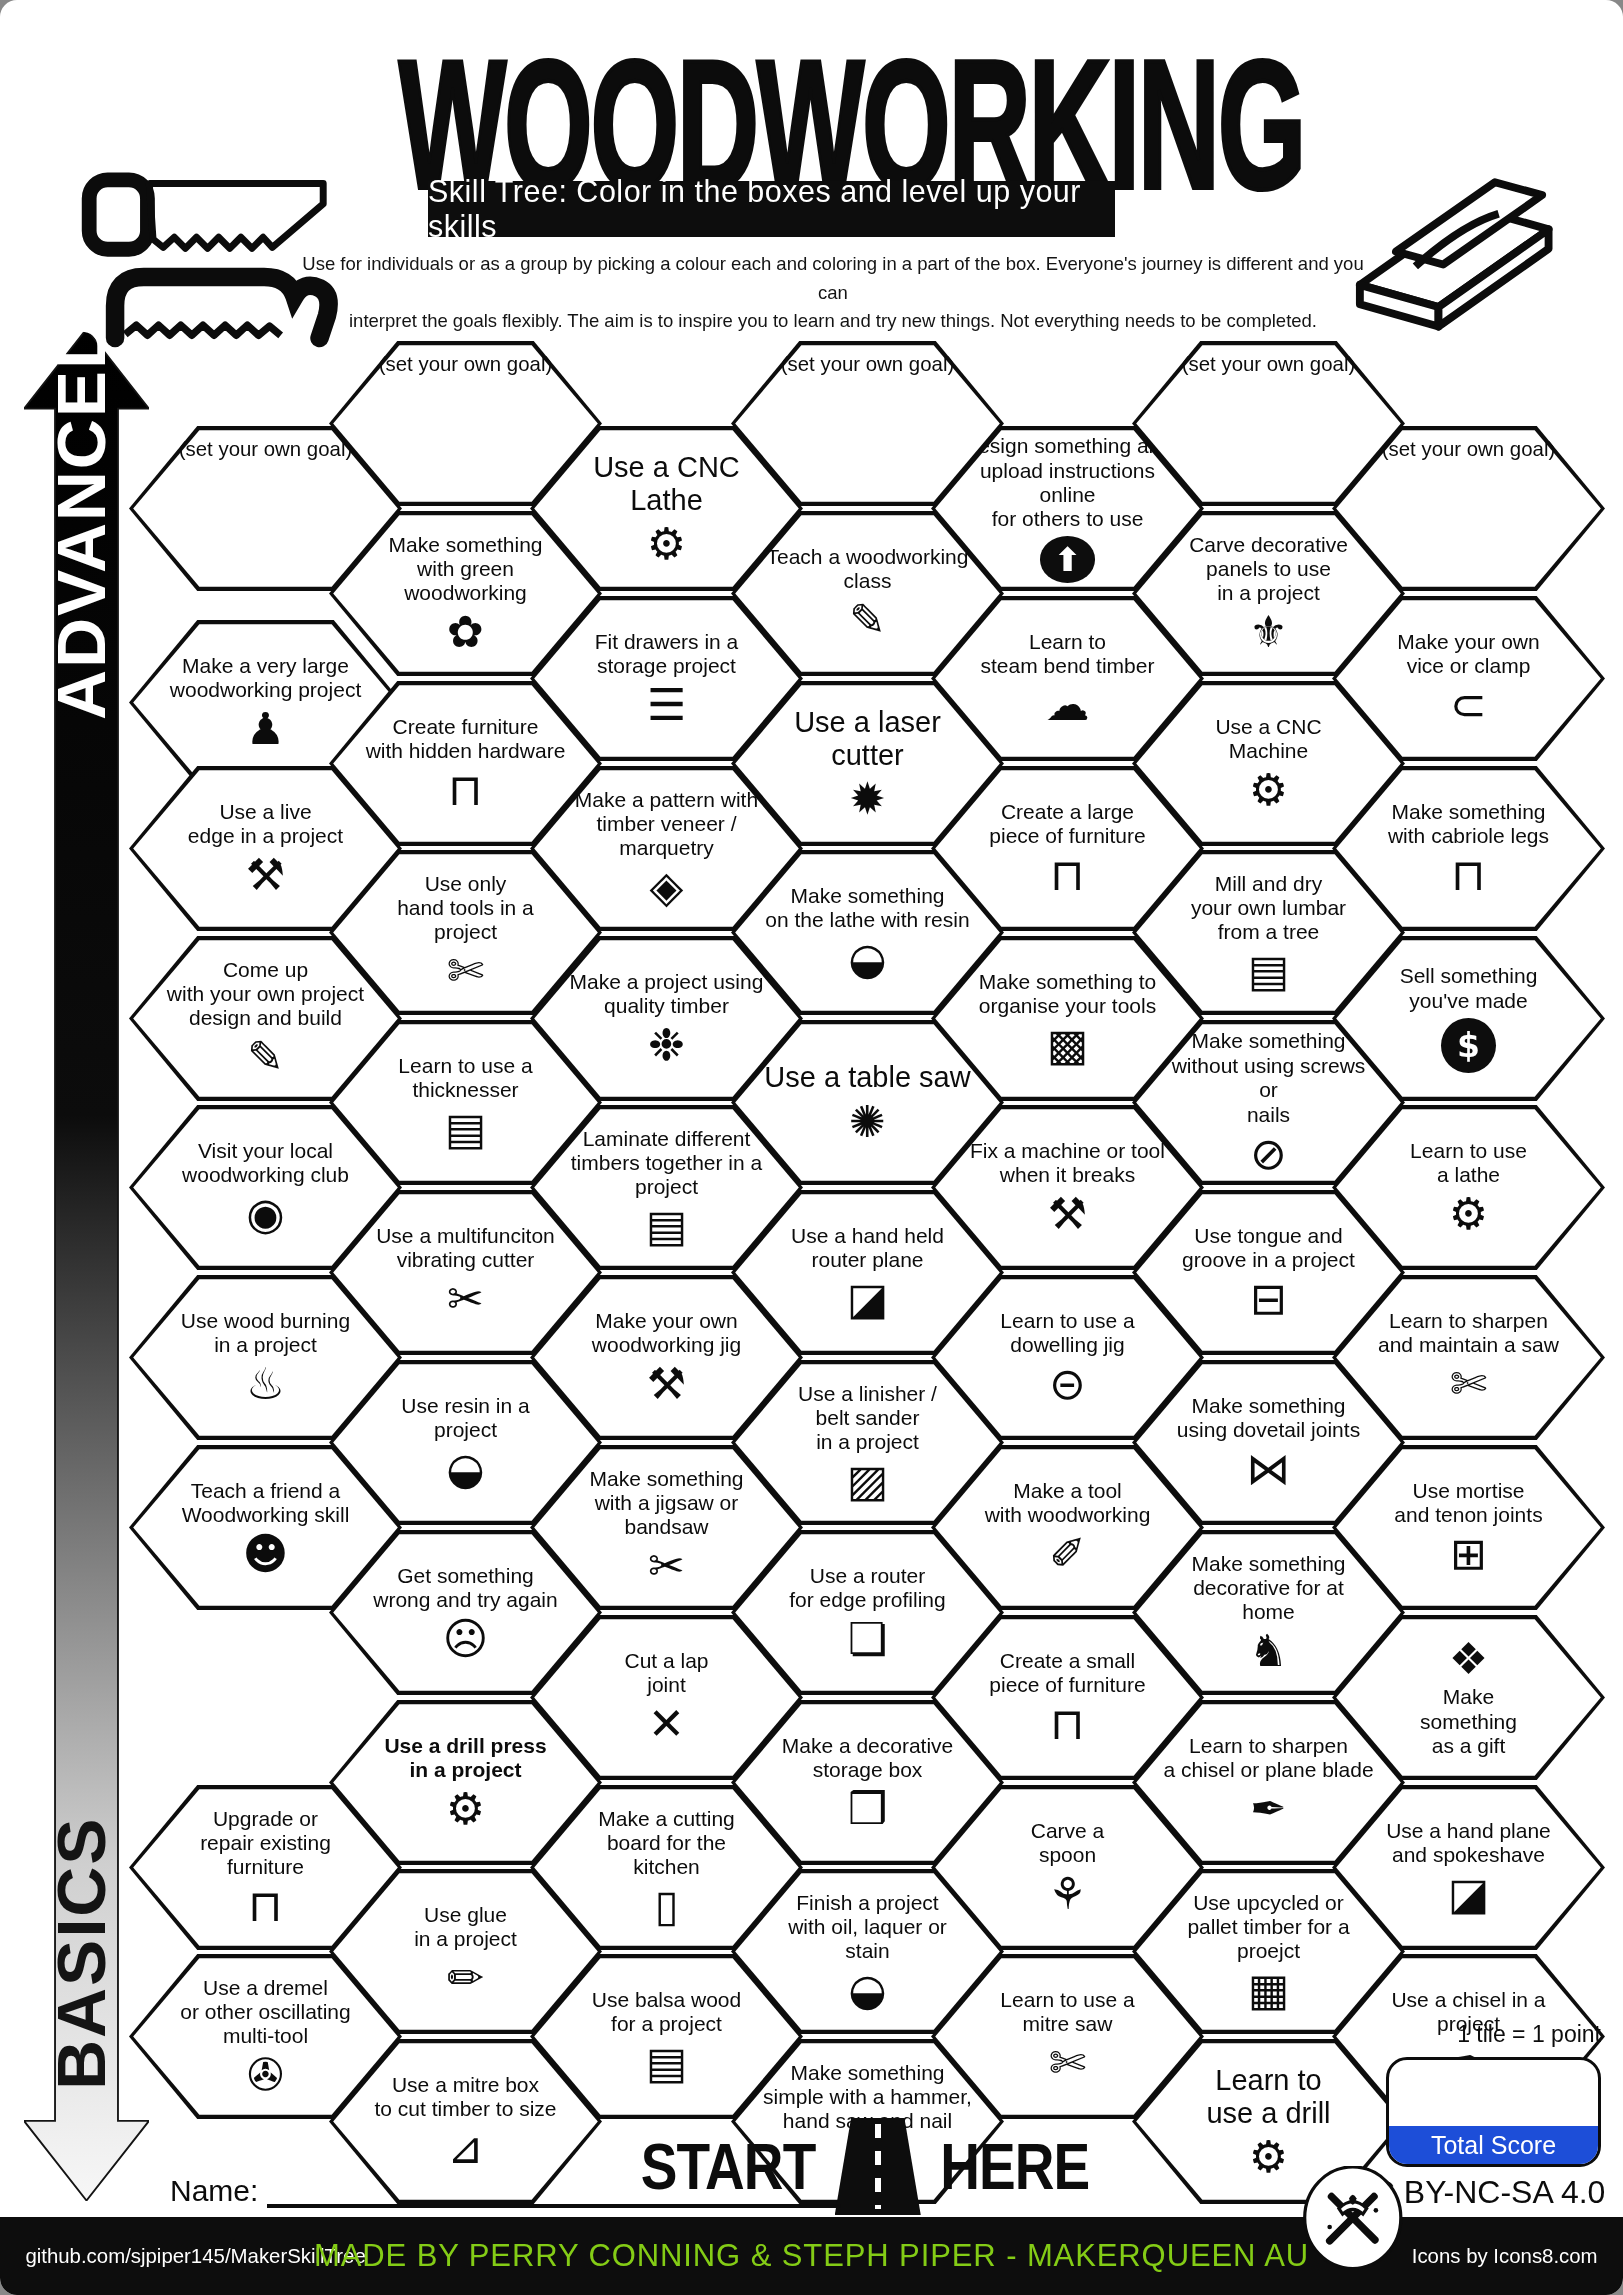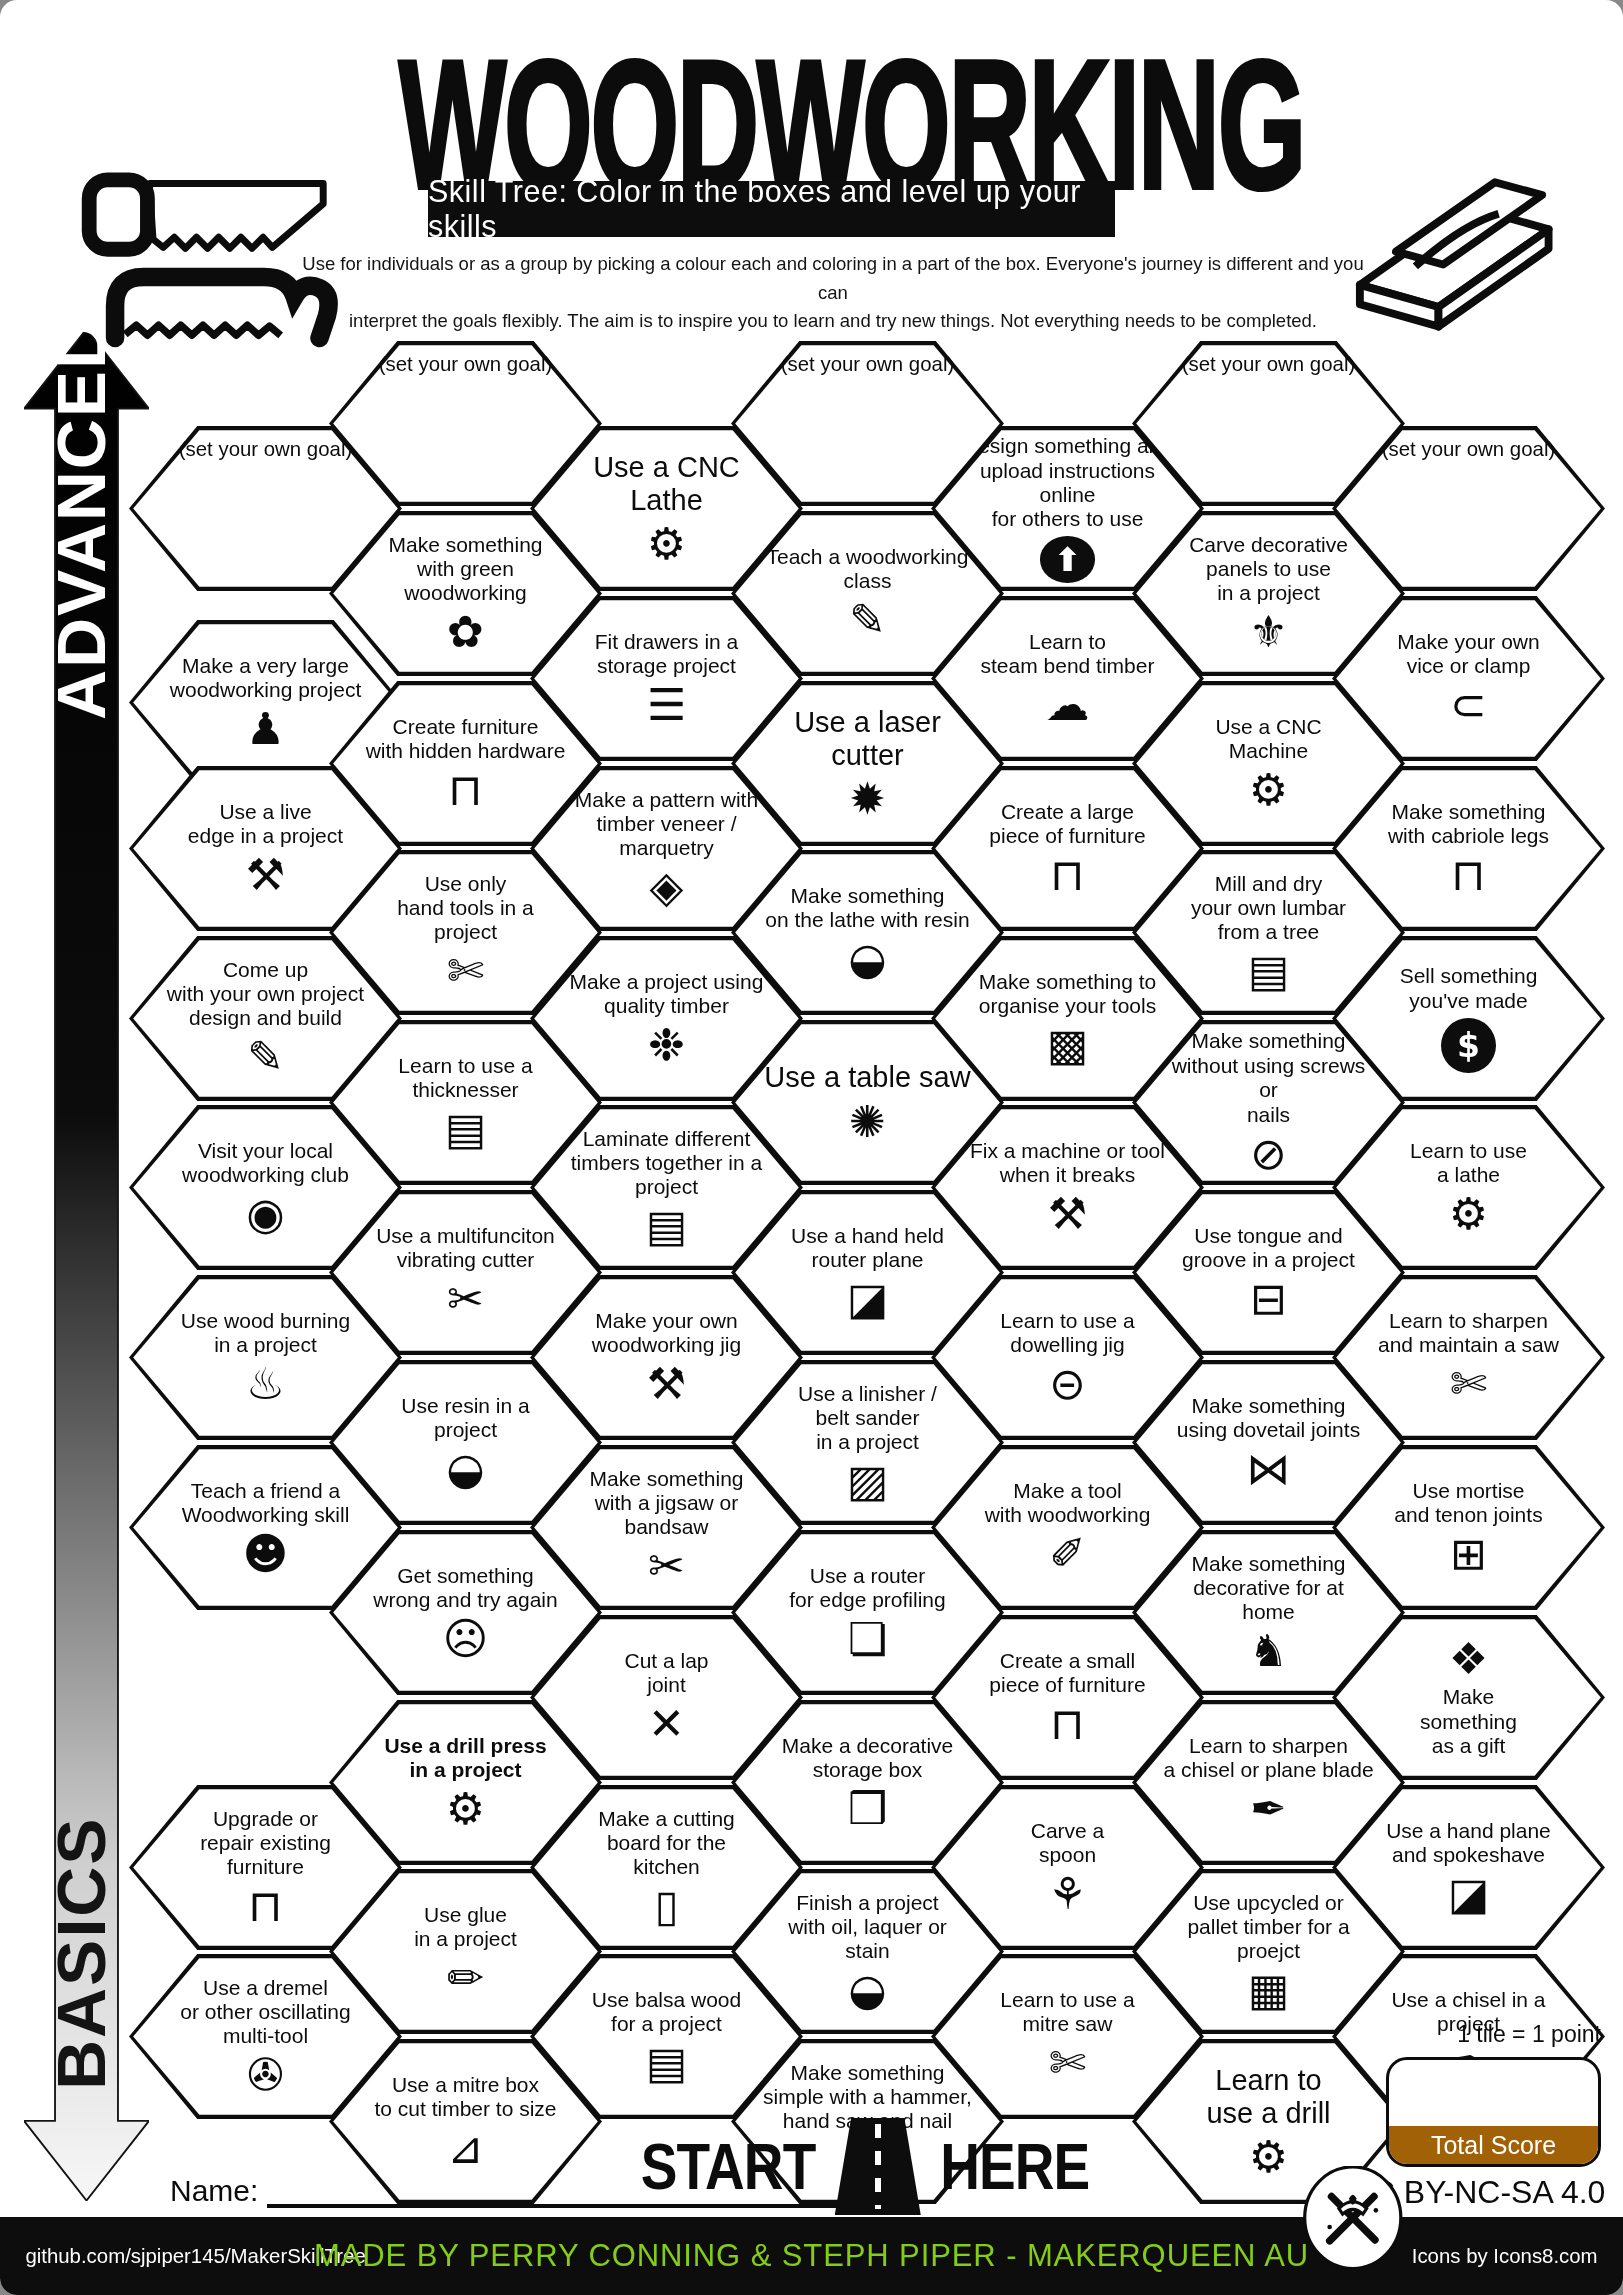--- a/index.html
+++ b/index.html
@@ -52,21 +52,21 @@
 
   
   #name-row{position:absolute;left:170px;top:2172px;z-index:3;display:flex;align-items:flex-end;}
   #name-label{font-size:30px;}
   #name-line{width:574px;height:32px;border-bottom:4.2px solid #0c0c0c;margin-left:8.3px;}
 
   
   #tile-note{position:absolute;left:1388px;top:2021px;width:213px;text-align:right;font-size:23px;z-index:3;}
   #total-score{position:absolute;left:1386px;top:2057px;width:215px;height:110px;background:#fff;
        border:3.7px solid #0c0c0c;border-radius:21px;overflow:hidden;box-sizing:border-box;z-index:3;}
-  #total-score .band{position:absolute;left:0;right:0;bottom:0;height:38px;background:#a16207;
+  #total-score .band{position:absolute;left:0;right:0;bottom:0;height:38px;background:#1d4ed8;
        display:flex;align-items:center;justify-content:center;}
   #total-score .band span{color:#fff;font-size:25px;}
 
   #license{position:absolute;right:17.6px;top:2174px;font-size:32px;z-index:4;}
   #logo{position:absolute;left:1301px;top:2166px;z-index:6;}
 
   
   #footer{position:absolute;left:0;right:0;bottom:0;height:78px;background:#0d0d0d;z-index:5;
        display:flex;align-items:center;justify-content:space-between;padding:0 25.4px;box-sizing:border-box;}
   #footer .f-left{color:#fff;font-size:20.4px;}

